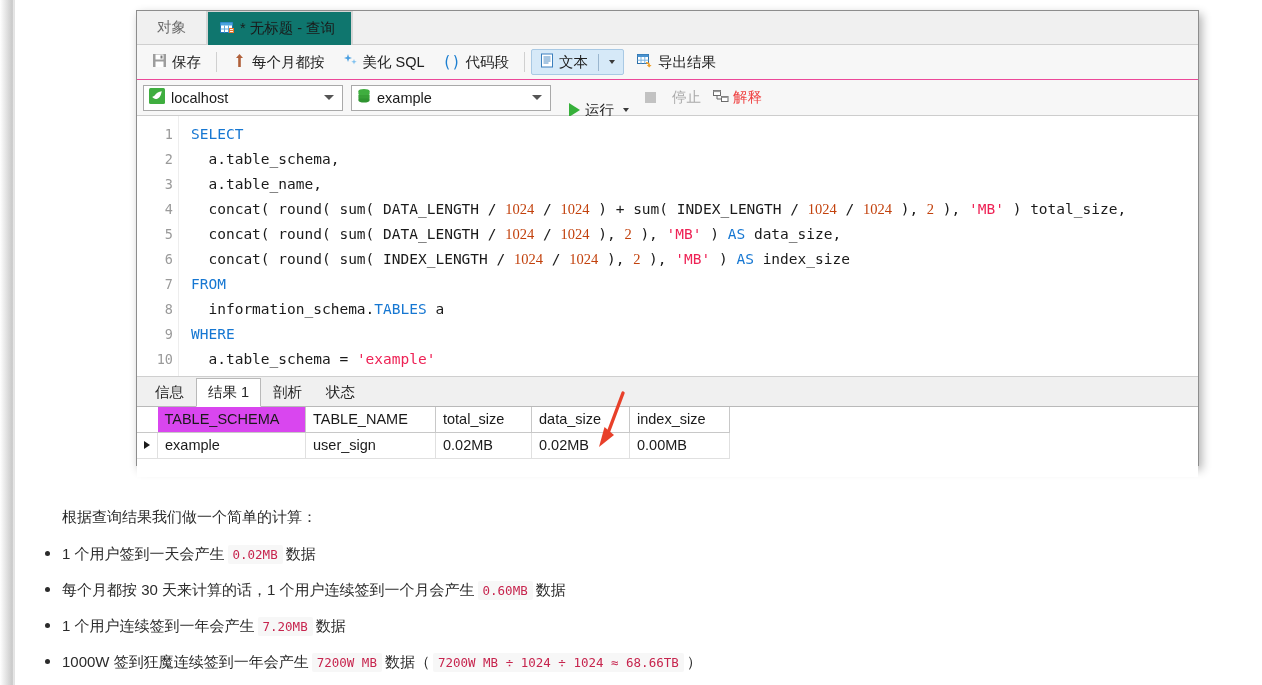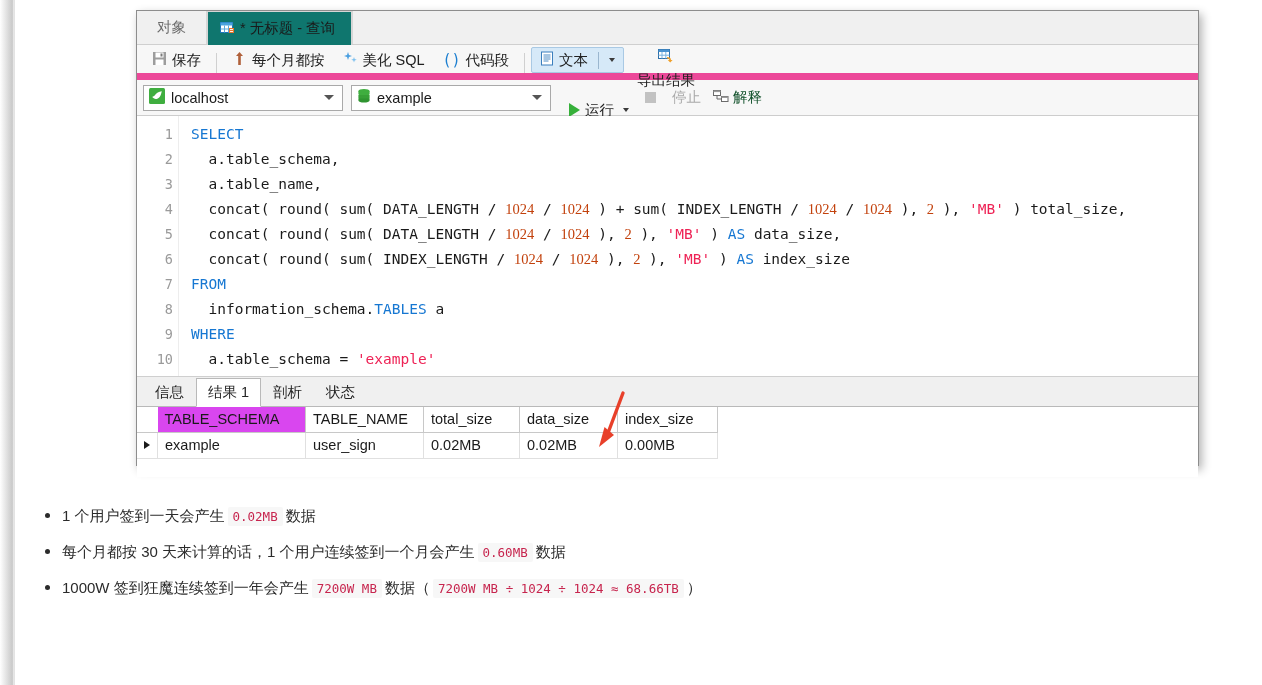--- a/index.html
+++ b/index.html
@@ -45,22 +45,22 @@
     border-left:1px solid #d6d6d6;
     border-top:1px solid #d6d6d6;
     margin-bottom:-1px; height:34px;
     padding:0 16px 0 12px;
   }
   .tab-rest { flex:1; background:#f0f0f0; border-left:1px solid #d6d6d6; height:33px; }
   .tab-icon { width:15px; height:15px; display:inline-block; position:relative; }
 
   
   .toolbar {
-    height:35px; background:#f7f7f7; border-bottom:7px solid #ec4899;
-    display:flex; align-items:flex-end; padding:0 6px; gap:0px;
+    height:35px; background:#f7f7f7; border-bottom:1px solid #ec4899;
+    display:flex; align-items:center; padding:0 6px; gap:0px;
   }
   .tb-btn {
     display:flex; align-items:center; gap:5px;
     height:26px; padding:0 8px; font-size:14.5px; color:#202020;
     cursor:default; border:1px solid transparent; border-radius:2px;
   }
   .tb-btn.selected { background:#d6e9f8; border:1px solid #a9c9e4; }
   .tb-sep { width:1px; height:20px; background:#d0d0d0; margin:0 6px; }
   .tb-caret {
     width:0;height:0;border-left:3.5px solid transparent;border-right:3.5px solid transparent;
@@ -78,21 +78,21 @@
   }
   .combo .label { flex:1; white-space:nowrap; overflow:hidden; }
   .combo .chev {
     width:0;height:0;border-left:5px solid transparent;border-right:5px solid transparent;
     border-top:5px solid #555; margin-right:4px;
   }
   .run-btn { display:flex; align-items:center; gap:5px; font-size:14.5px; color:#1f1f1f; cursor:default; padding:0 2px; }
   .run-tri { width:0;height:0;border-top:7px solid transparent;border-bottom:7px solid transparent;border-left:11px solid #36b03a; }
   .stop-btn { display:flex; align-items:center; gap:6px; font-size:14.5px; color:#aaaaaa; cursor:default; }
   .stop-sq { width:11px;height:11px;background:#c2c2c2; }
-  .explain-btn { display:flex; align-items:center; gap:4px; font-size:14.5px; color:#14532d; cursor:default; }
+  .explain-btn { display:flex; align-items:center; gap:4px; font-size:14.5px; color:#ef4444; cursor:default; }
 
   
   #editor {
     position:relative; height:261px; background:#ffffff; overflow:hidden;
     border-bottom:1px solid #cfcfcf;
   }
   #gutter-col {
     position:absolute; left:0; top:0; width:42px; height:100%;
     background:#ffffff; border-right:1px solid #ededed;
   }
@@ -248,21 +248,21 @@
       <span>
         <svg width="14" height="15" viewBox="0 0 14 15">
           <rect x="1.5" y="1" width="11" height="13" fill="#ffffff" stroke="#3b7fbd"></rect>
           <path d="M3.5 4 h7 M3.5 6 h7 M3.5 8 h7 M3.5 10 h5" stroke="#3b7fbd" stroke-width="0.9"></path>
         </svg>
       </span>
       <span>文本</span>
       <span style="width:1px;height:17px;background:#9ab6cf;margin:0 3px 0 5px;"></span>
       <span class="tb-caret"></span>
     </div>
-    <div class="tb-btn" style="margin-left:4px;flex-direction:column;">
+    <div class="tb-btn" style="margin-left:4px;">
       <span>
         <svg width="16" height="15" viewBox="0 0 16 15">
           <rect x="0.5" y="1.5" width="11" height="9" fill="#ffffff" stroke="#2d6fa8"></rect>
           <rect x="0.5" y="1.5" width="11" height="2.5" fill="#4a93d0"></rect>
           <line x1="4" y1="4" x2="4" y2="10.5" stroke="#7ab4e0"></line>
           <line x1="7.8" y1="4" x2="7.8" y2="10.5" stroke="#7ab4e0"></line>
           <line x1="0.5" y1="7.2" x2="11.5" y2="7.2" stroke="#7ab4e0"></line>
           <path d="M9 9 q4 0 4 3 l1.6 0 l-2.4 2.6 l-2.4 -2.6 l1.6 0 q0 -1.6 -2.4 -1.6 z" fill="#f0a02a"></path>
         </svg>
       </span>
@@ -327,21 +327,21 @@
       <div class="rtab">剖析</div>
       <div class="rtab">状态</div>
     </div>
 
   <div id="grid">
     <table class="rs" id="result-table">
         <thead>
           <tr>
             <th class="rowmark" style="width: 14px; border-right: none;"></th>
             <th class="sel" style="width: 148px;">TABLE_SCHEMA</th>
-            <th style="width: 118px;">TABLE_NAME</th>
+            <th style="width: 130px;">TABLE_NAME</th>
             <th style="width: 96px;">total_size</th>
             <th style="width: 98px;">data_size</th>
             <th style="width: 100px;">index_size</th>
           </tr>
         </thead>
         <tbody>
           <tr>
             <td class="rowmark">
               <div class="rowmark-tri"></div>
             </td>
@@ -358,23 +358,25 @@
 </div>
 
 <svg id="red-arrow" width="70" height="75">
   <g>
     <path d="M38 8 L23 48" stroke="#e8402a" stroke-width="3.4" stroke-linecap="round" fill="none"></path>
     <path d="M14 62 L19.5 42 L29 50 Z" fill="#e8402a"></path>
   </g>
 </svg>
 
 <div id="article">
+  <p class="para">根据查询结果我们做一个简单的计算：</p>
   <ul class="bullets" id="bullet-list">
       <li><span>1 个用户签到一天会产生</span><code class="inline">0.02MB</code><span>数据</span></li>
       <li><span>每个月都按 30 天来计算的话，1 个用户连续签到一个月会产生</span><code class="inline">0.60MB</code><span>数据</span></li>
+      <li><span>1 个用户连续签到一年会产生</span><code class="inline">7.20MB</code><span>数据</span></li>
       <li><span>1000W 签到狂魔连续签到一年会产生</span><code class="inline">7200W MB</code><span>数据（</span><code class="inline">7200W MB ÷ 1024 ÷ 1024 ≈ 68.66TB</code><span>）</span></li>
     </ul>
 
 </div>
 
 <div id="watermark">
   <span class="wm-csdn">CSDN</span>
   <span>@骑龙钓鸭子QAQ</span>
 </div>
 

